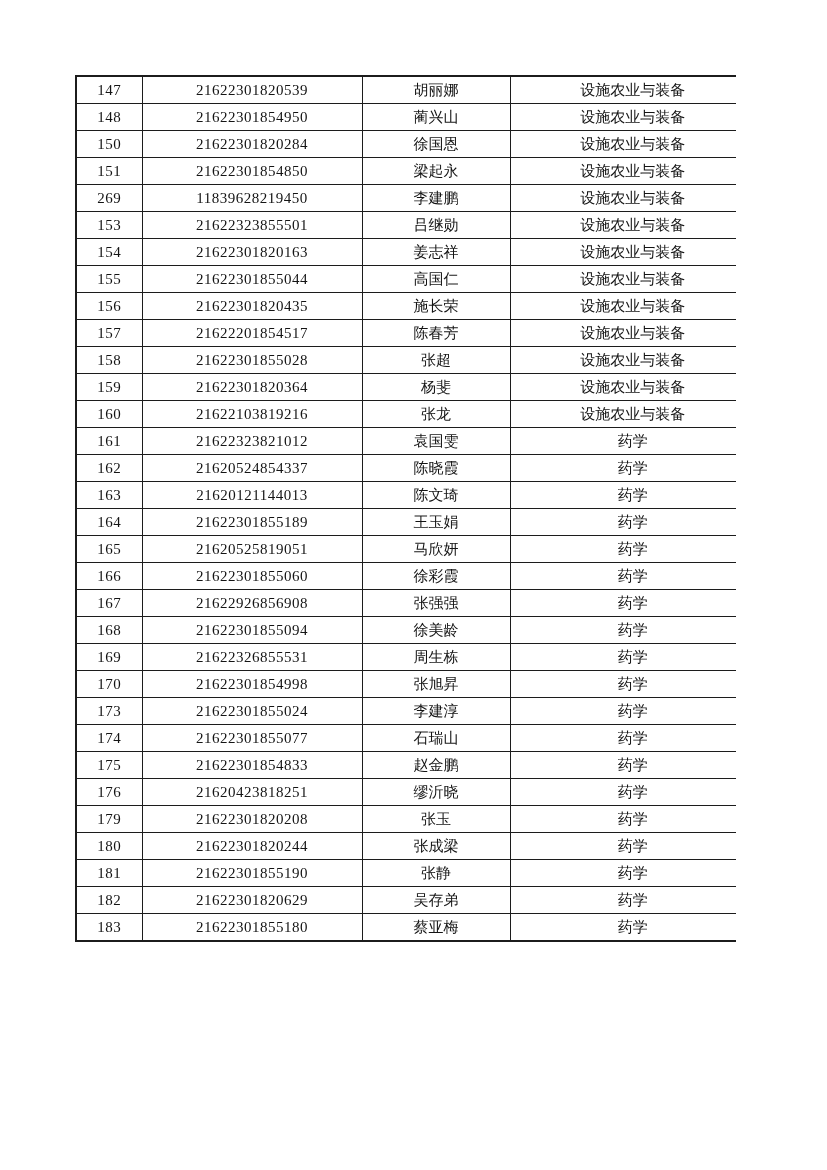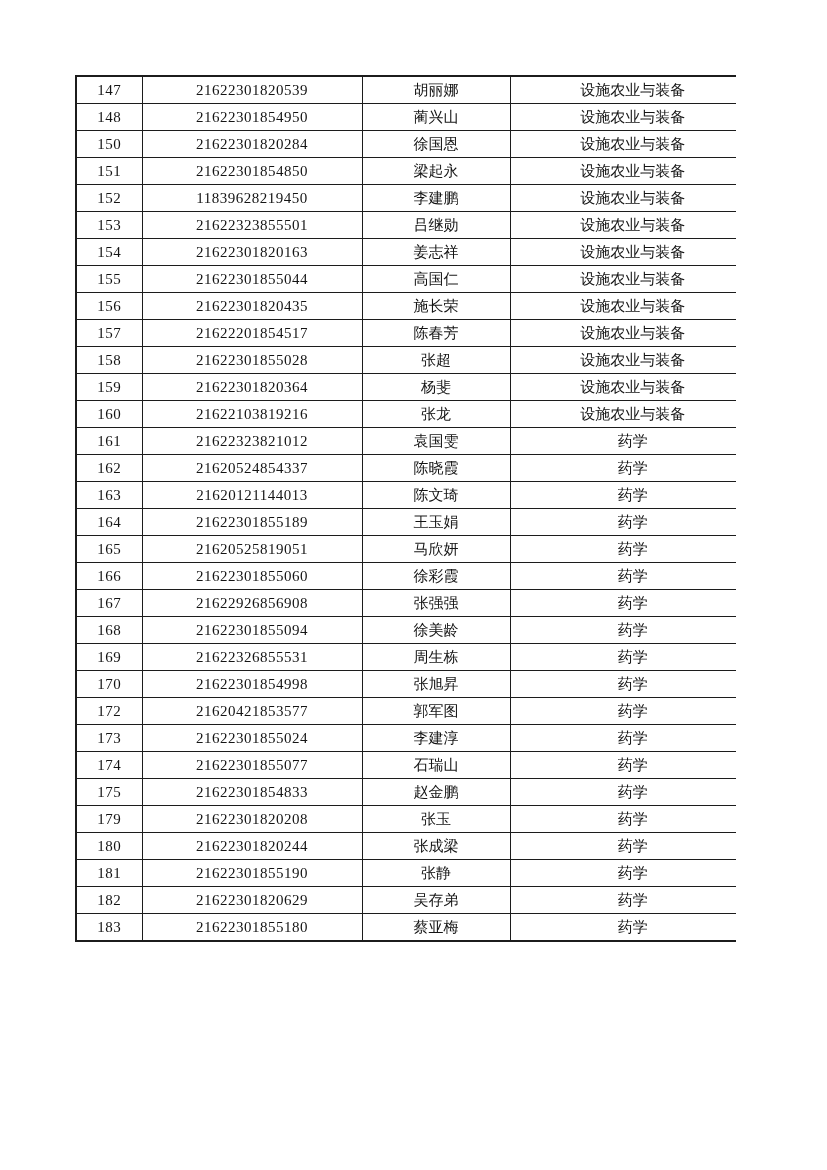--- a/index.html
+++ b/index.html
@@ -70,21 +70,21 @@
           <td>徐国恩</td>
           <td>设施农业与装备</td>
         </tr>
         <tr>
           <td class="num">151</td>
           <td class="num">21622301854850</td>
           <td>梁起永</td>
           <td>设施农业与装备</td>
         </tr>
         <tr>
-          <td class="num">152</td>
+          <td class="num">269</td>
           <td class="num">11839628219450</td>
           <td>李建鹏</td>
           <td>设施农业与装备</td>
         </tr>
         <tr>
           <td class="num">153</td>
           <td class="num">21622323855501</td>
           <td>吕继勋</td>
           <td>设施农业与装备</td>
         </tr>
@@ -184,41 +184,41 @@
           <td>周生栋</td>
           <td>药学</td>
         </tr>
         <tr>
           <td class="num">170</td>
           <td class="num">21622301854998</td>
           <td>张旭昇</td>
           <td>药学</td>
         </tr>
         <tr>
-          <td class="num">172</td>
-          <td class="num">21620421853577</td>
-          <td>郭军图</td>
-          <td>药学</td>
-        </tr>
-        <tr>
           <td class="num">173</td>
           <td class="num">21622301855024</td>
           <td>李建淳</td>
           <td>药学</td>
         </tr>
         <tr>
           <td class="num">174</td>
           <td class="num">21622301855077</td>
           <td>石瑞山</td>
           <td>药学</td>
         </tr>
         <tr>
           <td class="num">175</td>
           <td class="num">21622301854833</td>
           <td>赵金鹏</td>
+          <td>药学</td>
+        </tr>
+        <tr>
+          <td class="num">176</td>
+          <td class="num">21620423818251</td>
+          <td>缪沂晓</td>
           <td>药学</td>
         </tr>
         <tr>
           <td class="num">179</td>
           <td class="num">21622301820208</td>
           <td>张玉</td>
           <td>药学</td>
         </tr>
         <tr>
           <td class="num">180</td>

